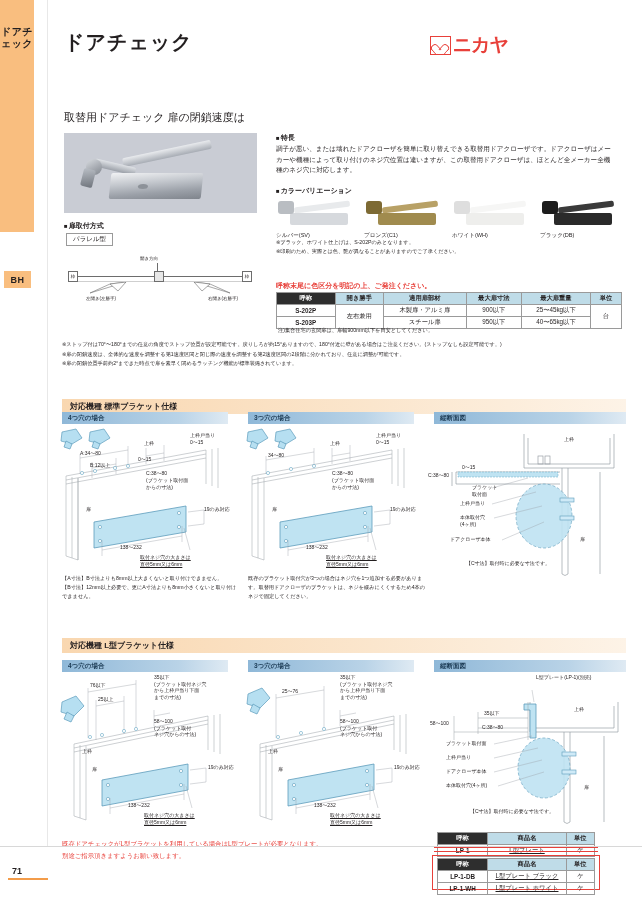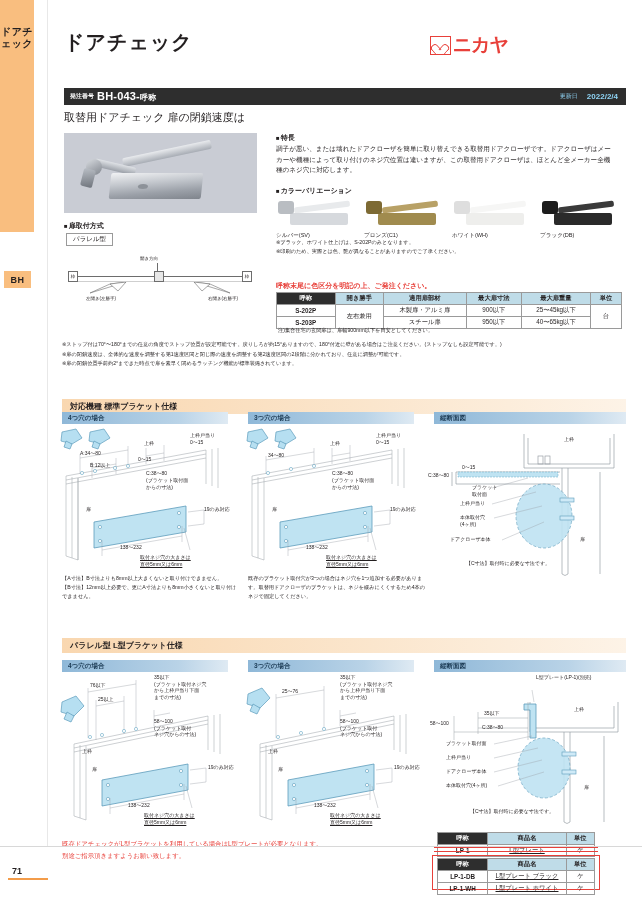--- a/index.html
+++ b/index.html
@@ -184,28 +184,20 @@
   <div class="side-rule"></div>
 
   <div class="title">ドアチェック</div>
   <div class="logo">
     <div class="logo-mark">
         <div class="logo-heart"></div>
       </div>
     <div class="logo-text">ニカヤ</div>
   </div>
 
-  <div class="order-bar">
-    <span class="ob-no">発注番号</span>
-    <span class="ob-code"><span>BH-043-</span><small>呼称</small></span>
-    <span class="ob-right">
-      <span class="ob-upd">更新日</span>
-      <span class="ob-date">2022/2/4</span>
-    </span>
-  </div>
   <div class="subtitle">取替用ドアチェック 扉の閉鎖速度は</div>
 
   <div class="photo">
     <div class="closer-arm1"></div>
     <div class="closer-arm2"></div>
     <div class="closer-body"></div>
     <div class="closer-knuckle"></div>
     <div class="closer-foot"></div>
   </div>
 
@@ -500,21 +492,21 @@
     <div class="txt" style="left:18px; top:108px;">ドアクローザ本体</div>
     <div class="txt" style="left:148px; top:108px;">扉</div>
     <div class="txt" style="left:34px; top:132px;">【C寸法】取付時に必要な寸法です。</div>
   </div>
 
   <div class="dwg-note" style="left:62px; top:574px; width:178px; white-space:pre-line;">【A寸法】B寸法よりも8mm以上大きくないと取り付けできません。
 【B寸法】12mm以上必要で、更にA寸法よりも8mm小さくないと取り付けできません。</div>
   <div class="dwg-note" style="left:248px; top:574px; width:178px;">既存のブラケット取付穴が3つの場合はネジ穴を1つ追加する必要があります。取替用ドアクローザのブラケットは、ネジを緩みにくくするため4本のネジで固定してください。</div>
 
   <div class="sec-bar" style="top:638px">
-    <span>パラレル型 L型ブラケット仕様</span>
+    <span>対応機種 L型ブラケット仕様</span>
   </div>
   <div class="sub-bar" style="left:62px; top:660px; width:166px;">
     <span>4つ穴の場合</span>
   </div>
   <div class="sub-bar" style="left:248px; top:660px; width:166px;">
     <span>3つ穴の場合</span>
   </div>
   <div class="sub-bar" style="left:434px; top:660px; width:192px;">
     <span>縦断面図</span>
   </div>

